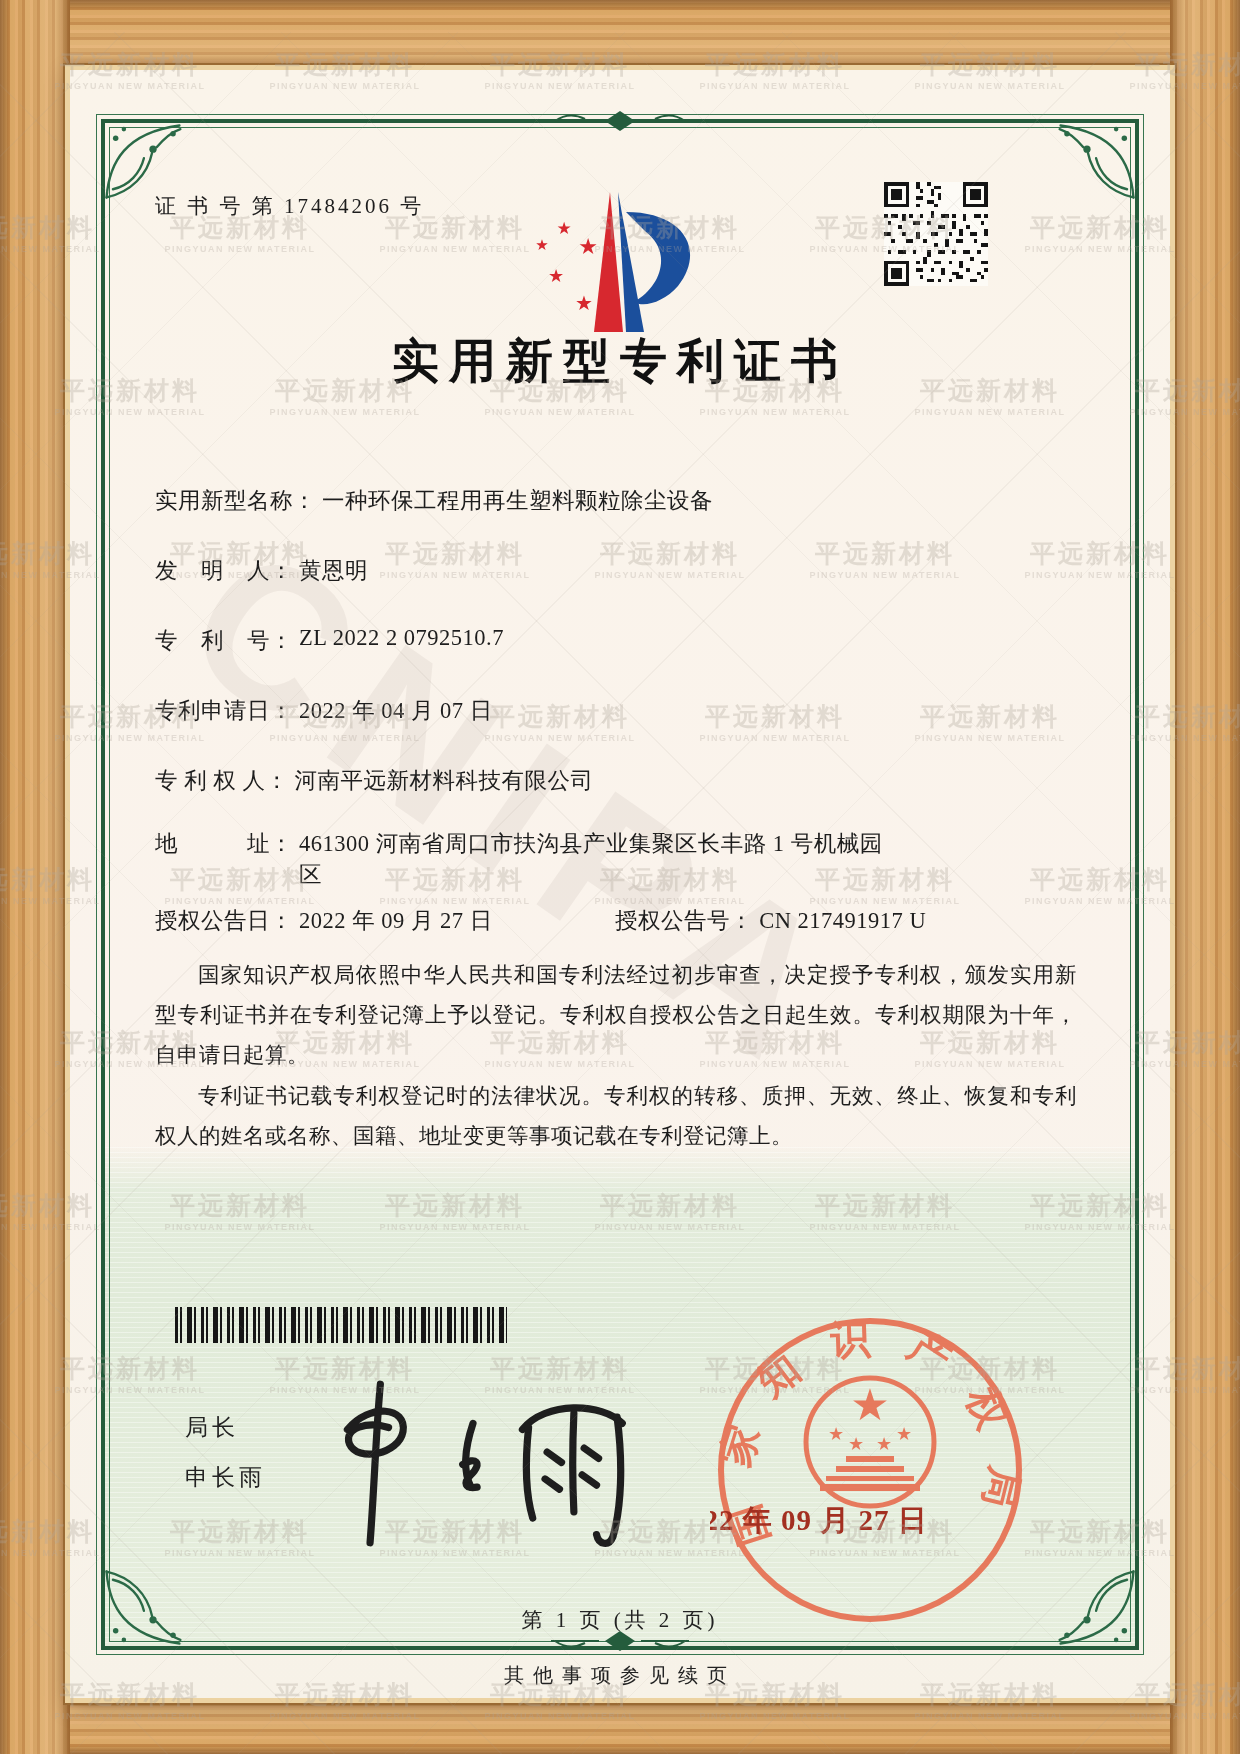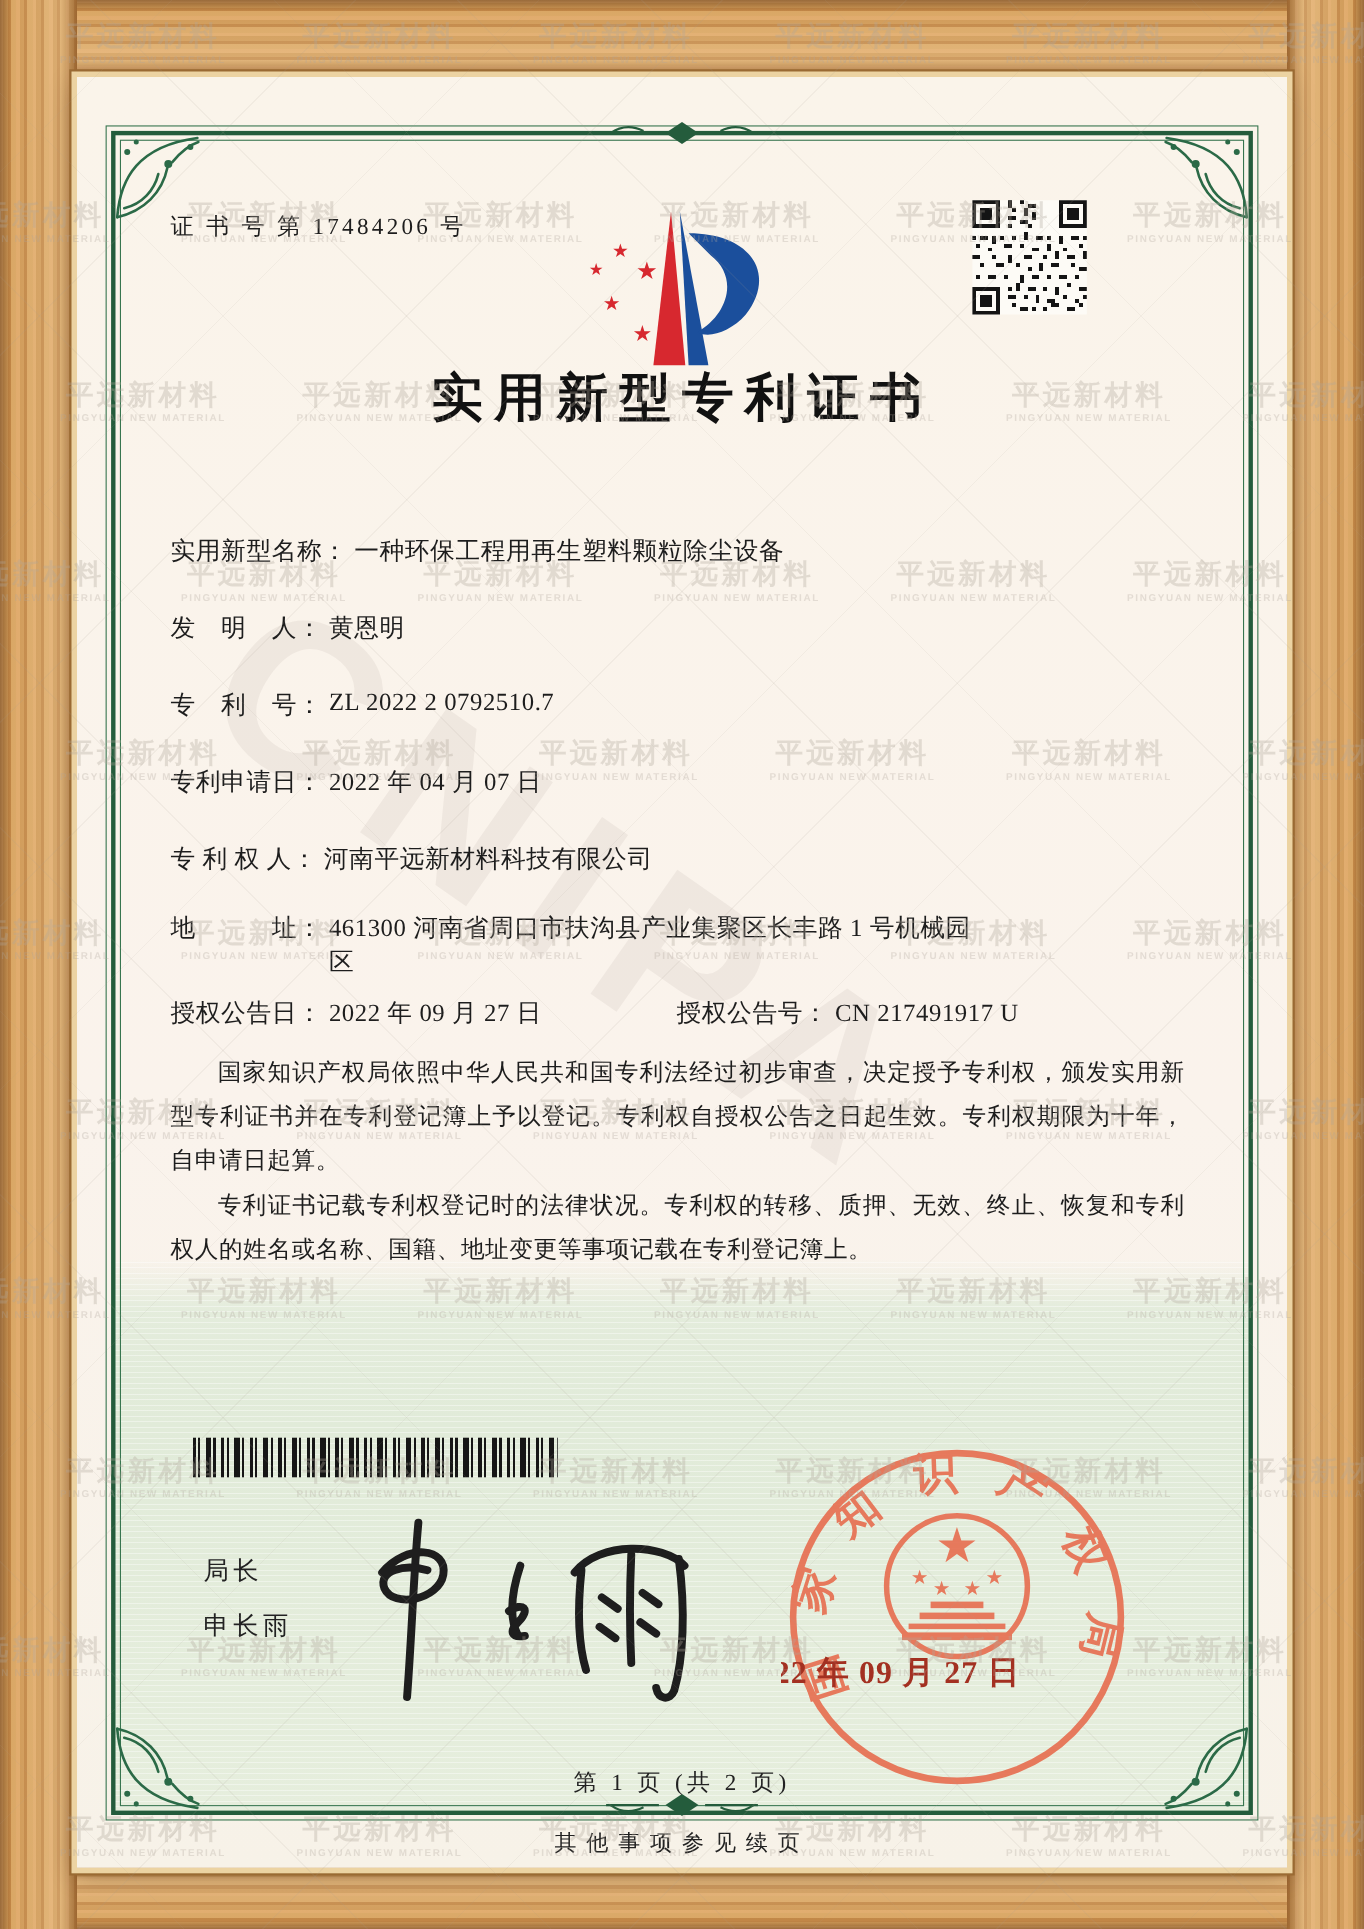--- a/index.html
+++ b/index.html
@@ -59,21 +59,21 @@
   .seal-date{font-size:29px;font-weight:bold;fill:#a33021;letter-spacing:1px;text-anchor:middle;}
   .star{fill:#e76a4b;text-anchor:middle;}
   .pageinfo{left:0;right:0;top:1536px;text-align:center;font-size:21px;letter-spacing:4px;color:#222;}
   .footnote{left:0;right:0;top:1592px;text-align:center;font-size:20px;letter-spacing:9px;color:#222;}
   
   .big-wm{position:absolute;left:210px;top:430px;font-size:200px;font-weight:bold;
     font-family:"Liberation Sans","DejaVu Sans",sans-serif;letter-spacing:28px;
     color:rgba(168,158,146,.13);transform:rotate(35deg);transform-origin:left top;z-index:1;}
   .wm-layer{position:absolute;inset:0;z-index:6;pointer-events:none;
     background:repeating-linear-gradient(45deg,rgba(165,155,143,.10) 0 1px,transparent 1px 118px),
-               repeating-linear-gradient(-45deg,rgba(165,155,143,.10) 0 1px,transparent 1px 118px);}
+               repeating-linear-gradient(-45deg,rgba(165,155,143,.10) 0 1px,transparent 1px 118px);margin-top:32px;}
   .wm-tile{position:absolute;width:200px;text-align:center;
     font-family:"Liberation Sans","DejaVu Sans",sans-serif;}
   .wm-cn{font-size:25px;font-weight:bold;letter-spacing:3px;color:rgba(176,166,154,.33);}
   .wm-en{font-size:9px;letter-spacing:1.5px;font-weight:bold;color:rgba(176,166,154,.30);}
 </style>
 </head>
 <body>
 
 <div class="frame">
   <div class="wood w-top"></div>

